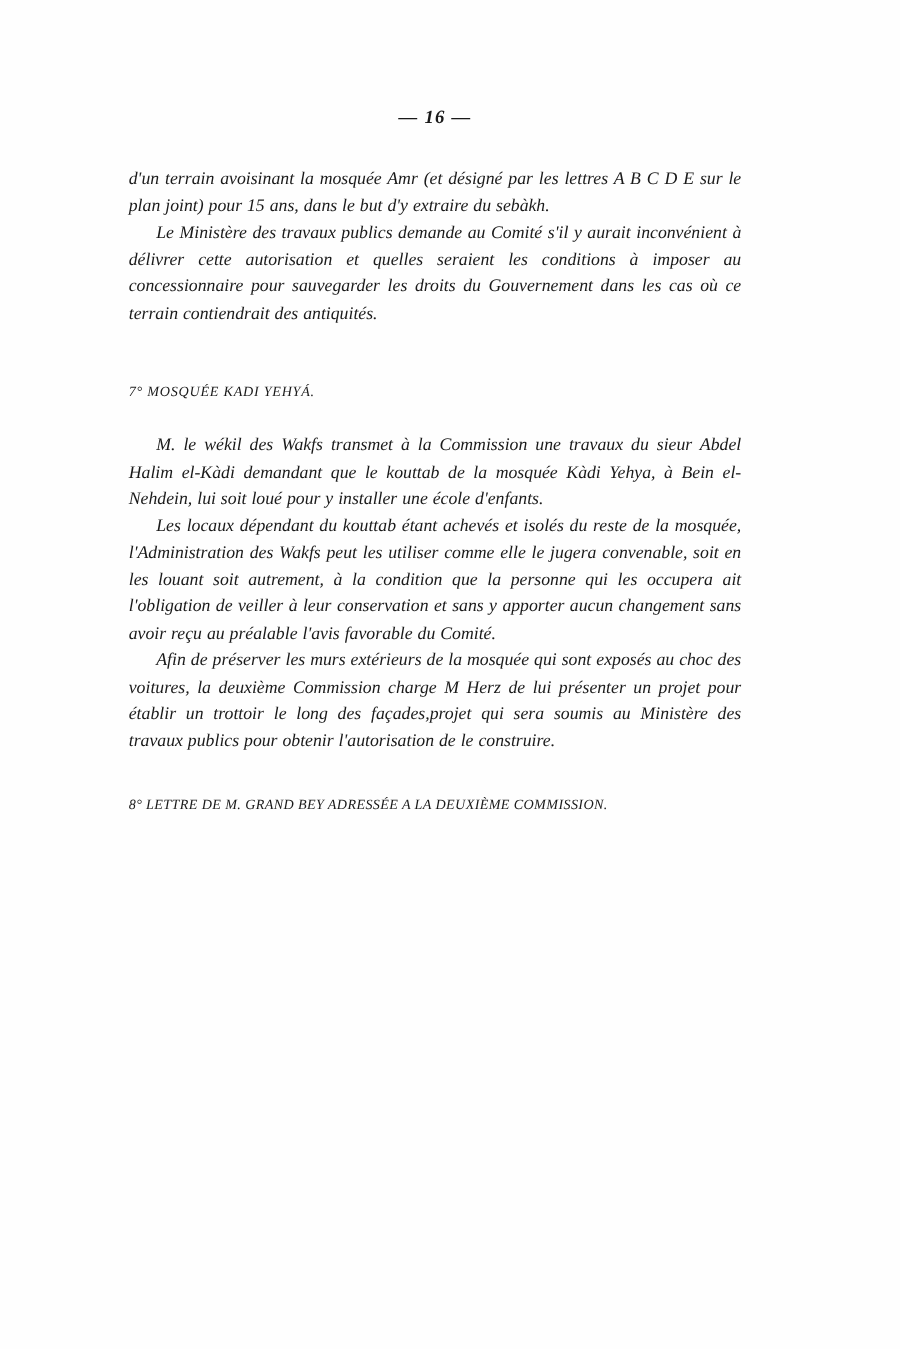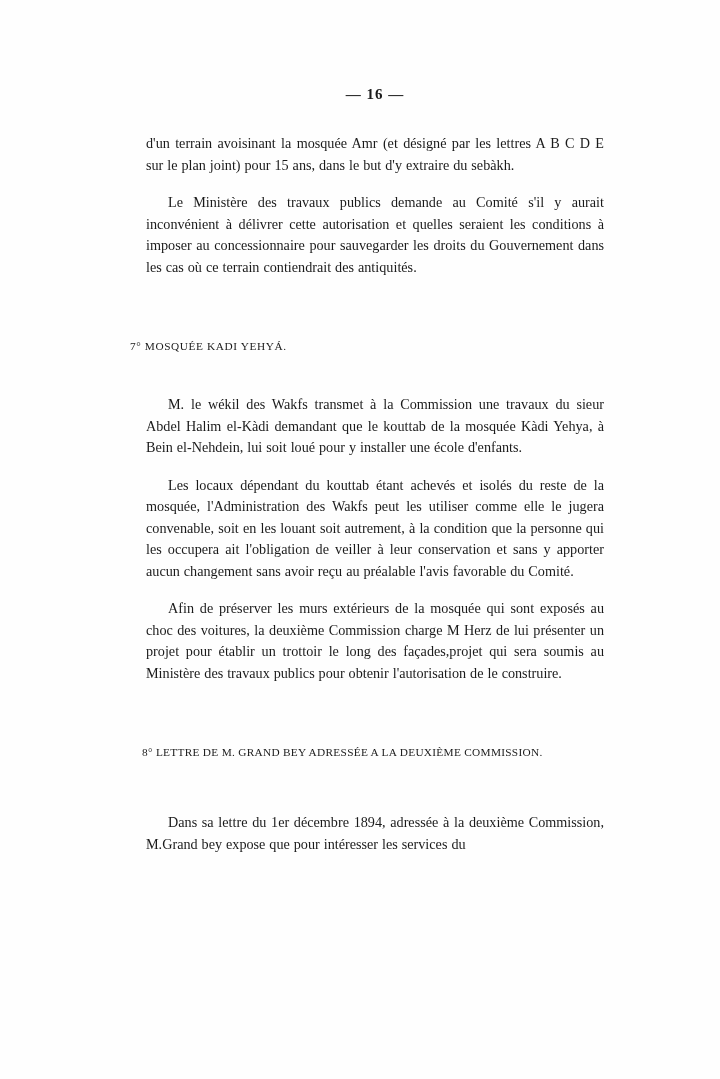--- a/index.html
+++ b/index.html
@@ -16,34 +16,35 @@
   }
   .page {
     position: relative;
     width: 720px;
     height: 1079px;
     background: #fefefe;
     overflow: hidden;
   }
   .content {
     position: absolute;
-    left: 130px;
+    left: 103px;
     top: 86px;
     width: 490px;
+    font-style: italic;
   }
   .page-number {
     text-align: center;
     font-size: 15px;
     font-weight: bold;
     letter-spacing: 1px;
     margin: 0 0 30px 0;
     font-family: "Liberation Serif", serif;
   }
   p {
-    margin: 16px;
+    margin: 0;
     font-size: 14.2px;
     line-height: 21.5px;
     text-align: justify;
     text-justify: inter-word;
     word-spacing: 0.4px;
   }
   p.indent {
     text-indent: 22px;
   }
   .section-heading {
@@ -55,21 +56,21 @@
     text-transform: uppercase;
   }
   .section-heading .num {
     text-transform: none;
     font-variant: normal;
   }
   .heading-left {
     text-align: left;
     font-size: 11.3px;
     letter-spacing: 0.3px;
-    margin: 12px;
+    margin: 0;
     text-transform: uppercase;
   }
   .gap-xl { height: 46px; }
   .gap-lg { height: 34px; }
   .gap-md { height: 26px; }
 </style>
 </head>
 <body>
 
 <div class="page">
@@ -93,18 +94,15 @@
       <p class="indent">Les locaux dépendant du kouttab étant achevés et isolés du reste de la mosquée, l'Administration des Wakfs peut les utiliser comme elle le jugera convenable, soit en les louant soit autrement, à la condition que la personne qui les occupera ait l'obligation de veiller à leur conservation et sans y apporter aucun changement sans avoir reçu au préalable l'avis favorable du Comité.</p>
       <p class="indent">Afin de préserver les murs extérieurs de la mosquée qui sont exposés au choc des voitures, la deuxième Commission charge M Herz de lui présenter un projet pour établir un trottoir le long des façades,projet qui sera soumis au Ministère des travaux publics pour obtenir l'autorisation de le construire.</p>
     </div>
 
     <div class="gap-lg"></div>
 
     <div class="heading-left">8° Lettre de M. Grand bey adressée a la deuxième Commission.</div>
 
     <div class="gap-md"></div>
 
-    <div class="block">
-      <p class="indent">Dans sa lettre du 1er décembre 1894, adressée à la deuxième Commission, M.Grand bey expose que pour intéresser les services du</p>
-    </div>
 
   </div>
 </div>
 
 </body></html>

